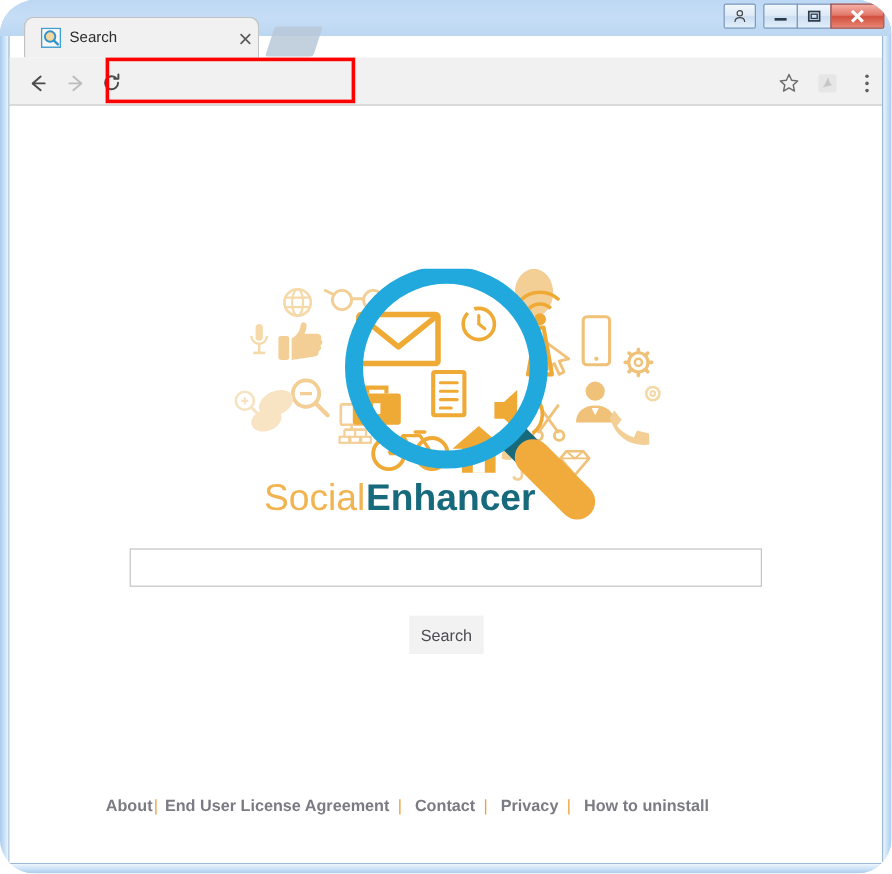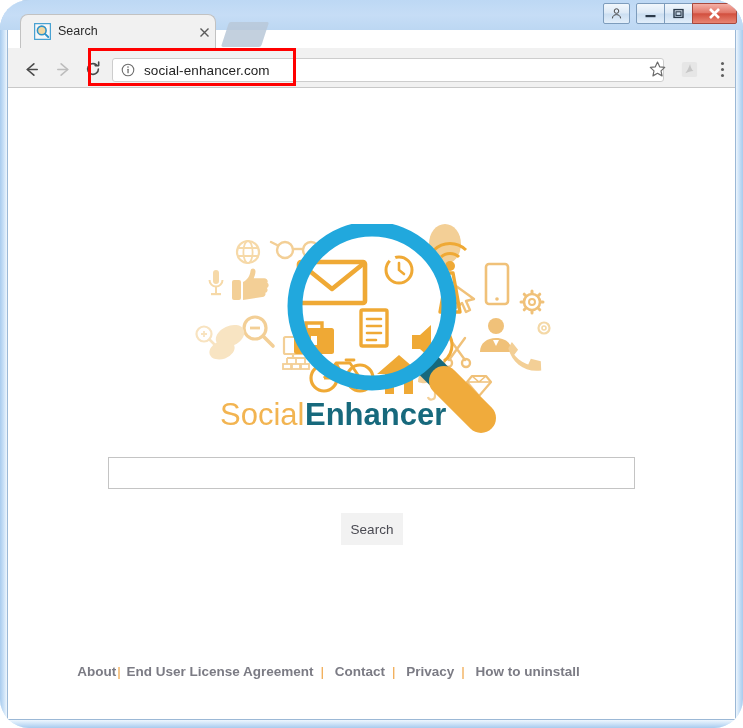--- a/index.html
+++ b/index.html
@@ -196,20 +196,21 @@
   }
 
   .footer {
     position: absolute; left: 0; top: 575px; width: 641px;
     text-align: center;
     font-size: 13.5px;
     font-weight: bold;
     color: #7b7b84;
     font-family: "Liberation Sans", sans-serif;
     white-space: nowrap;
+    padding-left: 11px;
   }
   .footer a {
     color: #7b7b84;
     text-decoration: none;
     font-weight: bold;
   }
   .sep {
     color: #f0a03c;
     margin: 0 7px;
     font-weight: normal;
@@ -285,28 +286,20 @@
         <path d="M14.2 10 H4" stroke="#bdbdbd" stroke-width="1.7" stroke-linecap="round"></path>
       </svg>
     </div>
     <div class="nav-btn nav-reload">
       <svg width="18" height="18" viewBox="0 0 20 20">
         <path d="M16 10 A6 6 0 1 1 13.6 5.2" fill="none" stroke="#4a4a4a" stroke-width="1.8" stroke-linecap="round"></path>
         <path d="M16.3 2.3 V6.2 H12.4" fill="none" stroke="#4a4a4a" stroke-width="1.8" stroke-linecap="round" stroke-linejoin="round"></path>
       </svg>
     </div>
 
-    <div class="omnibox">
-      <svg class="omni-info" viewBox="0 0 16 16">
-        <circle cx="8" cy="8" r="6.6" fill="none" stroke="#6e6e6e" stroke-width="1.25"></circle>
-        <circle cx="8" cy="4.7" r="0.95" fill="#6e6e6e"></circle>
-        <rect x="7.3" y="6.6" width="1.5" height="5.1" rx="0.6" fill="#6e6e6e"></rect>
-      </svg>
-      <span class="omni-url">social-enhancer.com</span>
-    </div>
 
     <div class="star-btn">
       <svg width="19" height="19" viewBox="0 0 20 20">
         <path d="M10 2.2 L12.3 7.2 L17.6 7.8 L13.7 11.4 L14.8 16.7 L10 14 L5.2 16.7 L6.3 11.4 L2.4 7.8 L7.7 7.2 Z" fill="none" stroke="#6b6b6b" stroke-width="1.25" stroke-linejoin="round"></path>
       </svg>
     </div>
     <div class="ext-btn">
       <svg width="19" height="19" viewBox="0 0 20 20">
         <rect x="2" y="2" width="16" height="16" rx="2" fill="#d9d9d9"></rect>
         <path d="M10.6 4.3 c-1.1 2.6 -2.6 7.2 -5 9.6 2.6 -1 5.6 -2 8.6 -2.3 -2 -1.4 -3.1 -4.3 -3.6 -7.3 z" fill="#8d8d8d"></path>

